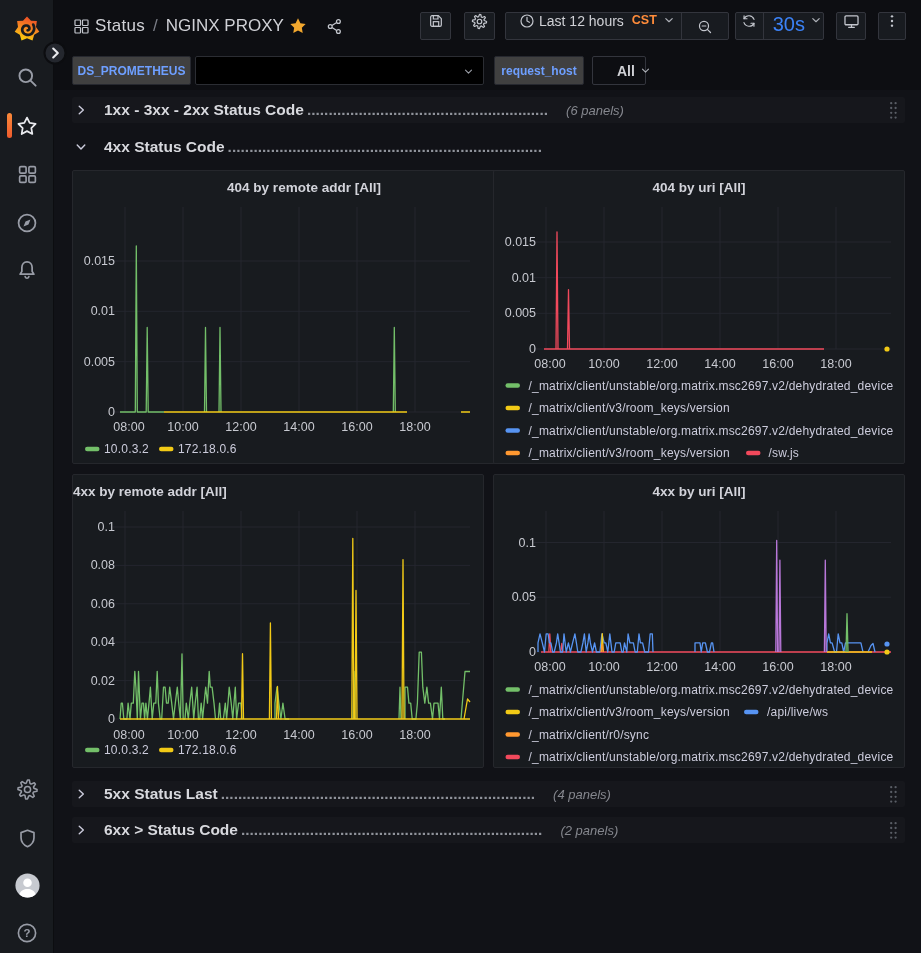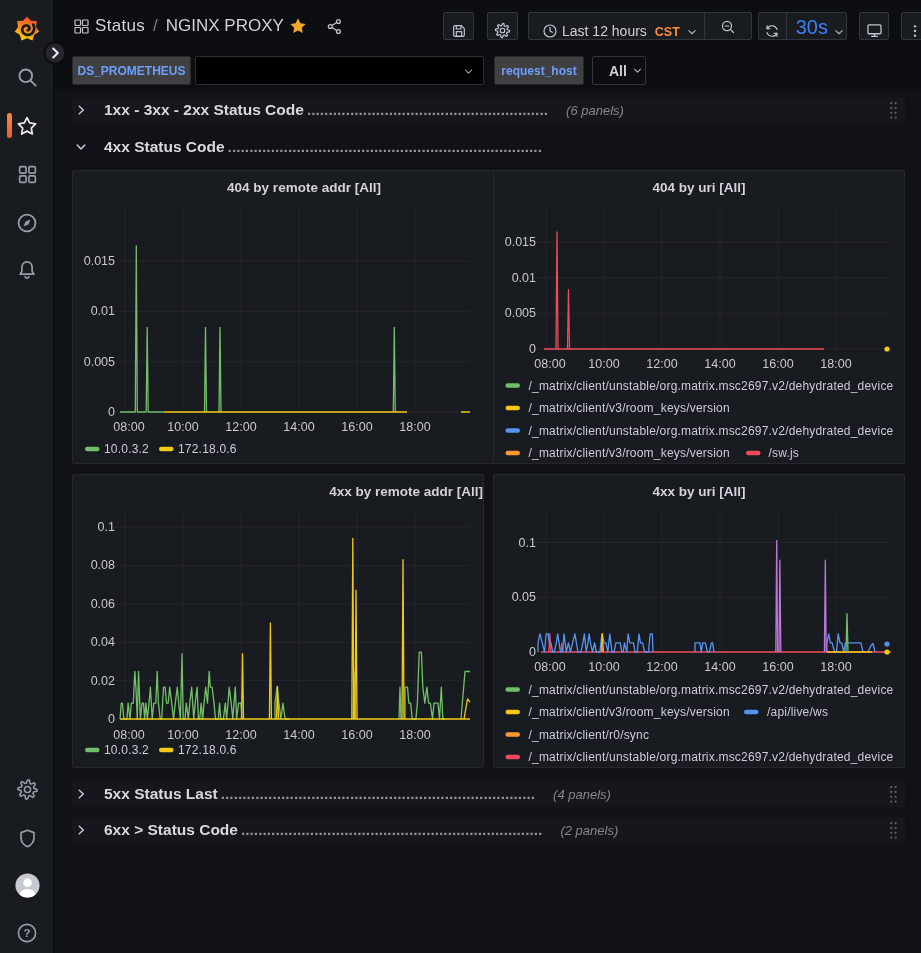--- a/index.html
+++ b/index.html
@@ -1,18 +1,18 @@
 <!DOCTYPE html>
 <html><head><meta charset="utf-8"><style>
 * { margin:0; padding:0; box-sizing:border-box; }
 html,body { width:921px; height:953px; background:#111217; font-family:"Liberation Sans",sans-serif; overflow:hidden; position:relative; }
 .rt { font-size:15.5px; font-weight:bold; color:#d8d9de; white-space:nowrap; }
 .dots { font-size:15.5px; font-weight:bold; color:#90939b; letter-spacing:0; white-space:nowrap; overflow:hidden; margin-left:3px; }
 .cnt { font-size:13px; font-style:italic; color:#85878e; margin-left:18px; white-space:nowrap; }
-.btn { position:absolute; background:#181b20; border:1px solid #33353d; border-radius:2px; display:flex; align-items:flex-end; justify-content:center;margin-left:23px; }
+.btn { position:absolute; background:#181b20; border:1px solid #33353d; border-radius:2px; display:flex; align-items:flex-start; justify-content:center; }
 .vlabel { position:absolute; height:29px; background:#404040; border:1px solid #26282f; border-radius:2px; display:flex; align-items:center; justify-content:center; font-size:12px; font-weight:bold; color:#6e9fff; }
 </style></head>
 <body>
 
 <div style="position:absolute;left:54px;top:0;width:867px;height:90px;background:#0d0e12"></div>
 
 <div style="position:absolute;left:73px;top:9px;height:34px;display:flex;align-items:center">
 <svg width="17" height="17" viewBox="0 0 24 24" fill="none" style="margin-right:5px">
       <rect x="2.8" y="2.8" width="7.8" height="7.8" rx="1" stroke="#c3c6cd" stroke-width="1.7"></rect>
       <rect x="13.4" y="2.8" width="7.8" height="7.8" rx="1" stroke="#c3c6cd" stroke-width="1.7"></rect>
@@ -97,21 +97,21 @@
     </svg>
   </div>
 
 <div class="vlabel" style="left:72px;top:56px;width:119px">DS_PROMETHEUS</div>
 <div style="position:absolute;left:195px;top:56px;width:289px;height:29px;background:#000;border:1px solid #2b2d33;border-radius:2px">
   <div style="position:absolute;right:8px;top:7px"><svg width="13" height="13" viewBox="0 0 24 24" fill="none">
         <path d="M6.5 9.5 L12 15 L17.5 9.5" stroke="#9da1aa" stroke-width="2" stroke-linecap="round" stroke-linejoin="round"></path>
       </svg></div>
 </div>
 <div class="vlabel" style="left:494px;top:56px;width:90px">request_host</div>
-<div style="position:absolute;left:592px;top:56px;width:54px;height:29px;border:1px solid #33353d;border-radius:2px;display:flex;align-items:center;padding-left:16px">
+<div style="position:absolute;left:592px;top:56px;width:54px;height:29px;border:1px solid #33353d;border-radius:2px;display:flex;align-items:center;padding-left:24px">
   <span style="font-size:14px;font-weight:bold;color:#d0d1d6">All</span>
   <span style="margin-left:4px;display:flex">
       <svg width="13" height="13" viewBox="0 0 24 24" fill="none">
         <path d="M6.5 9.5 L12 15 L17.5 9.5" stroke="#aeb1b8" stroke-width="2" stroke-linecap="round" stroke-linejoin="round"></path>
       </svg>
     </span>
 </div>
 
 <div style="position:absolute;left:72px;top:97px;width:833px;height:26px;background:#16171c;border-radius:2px;display:flex;align-items:center;padding-left:2px;box-sizing:border-box">
     <svg width="14" height="14" viewBox="0 0 24 24" fill="none" style="margin-right:16px">
@@ -241,21 +241,21 @@
         <rect x="11.5" y="257.3" width="14.5" height="4.4" rx="2.2" fill="#5794f2"></rect>
         <text x="34.5" y="263.7" font-size="12" letter-spacing="0.2" fill="#ccccdc">/_matrix/client/unstable/org.matrix.msc2697.v2/dehydrated_device</text>
         <rect x="11.5" y="279.8" width="14.5" height="4.4" rx="2.2" fill="#ff9830"></rect>
         <text x="34.5" y="286.2" font-size="12" letter-spacing="0.2" fill="#ccccdc">/_matrix/client/v3/room_keys/version</text>
         <rect x="252" y="279.8" width="14.5" height="4.4" rx="2.2" fill="#f2495c"></rect>
         <text x="274.5" y="286.2" font-size="12" letter-spacing="0.2" fill="#ccccdc">/sw.js</text>
       </svg>
     </div>
   </div>
 <div style="position:absolute;left:72px;top:474px;width:412px;height:294px;background:#181b1f;border:1px solid #25272c;border-radius:2px;box-sizing:border-box;overflow:hidden">
-    <div style="position:absolute;left:0;right:0;top:9px;text-align:right;font-size:13.5px;font-weight:bold;color:#d2d3da">4xx by remote addr [All]</div>
+    <div style="position:absolute;left:0;right:0;top:9px;text-align:left;font-size:13.5px;font-weight:bold;color:#d2d3da">4xx by remote addr [All]</div>
     <div style="position:absolute;left:0;top:0;width:410px;height:292px">
       <svg width="410" height="292" viewBox="0 0 410 292" style="position:absolute;left:0;top:0">
         <line x1="40" y1="52.0" x2="397" y2="52.0" stroke="#24262e" stroke-width="1"></line>
         <line x1="40" y1="90.4" x2="397" y2="90.4" stroke="#24262e" stroke-width="1"></line>
         <line x1="40" y1="128.8" x2="397" y2="128.8" stroke="#24262e" stroke-width="1"></line>
         <line x1="40" y1="167.2" x2="397" y2="167.2" stroke="#24262e" stroke-width="1"></line>
         <line x1="40" y1="205.6" x2="397" y2="205.6" stroke="#24262e" stroke-width="1"></line>
         <line x1="40" y1="244.0" x2="397" y2="244.0" stroke="#24262e" stroke-width="1"></line>
         <line x1="52" y1="36" x2="52" y2="244" stroke="#24262e" stroke-width="1"></line>
         <line x1="110" y1="36" x2="110" y2="244" stroke="#24262e" stroke-width="1"></line>

